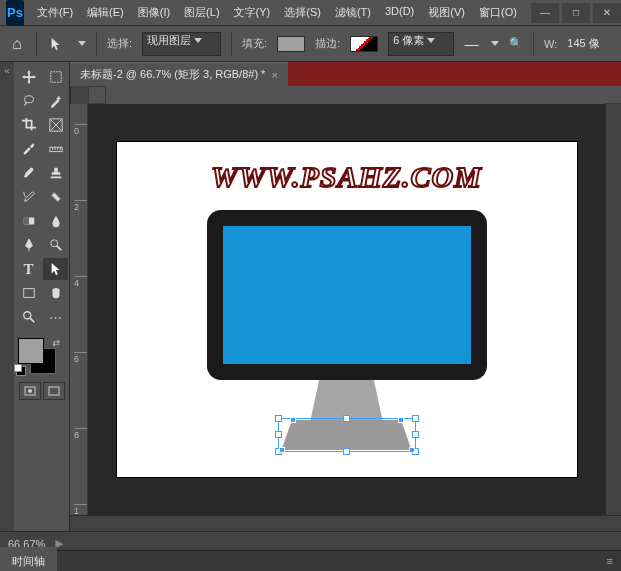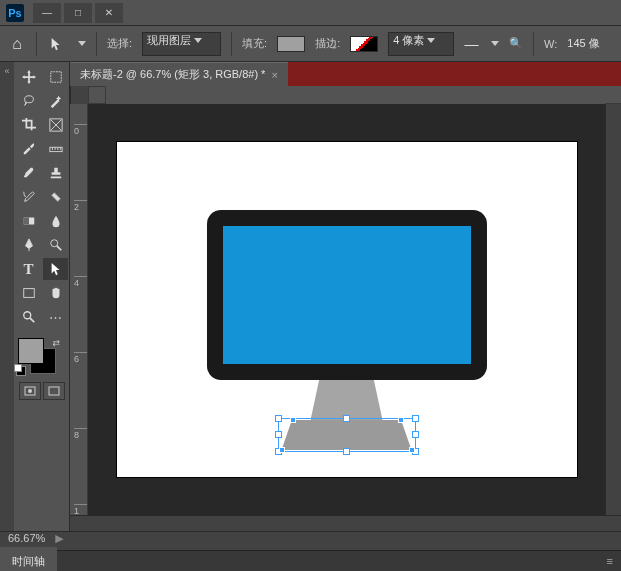--- a/index.html
+++ b/index.html
@@ -1,19 +1,19 @@
 <!DOCTYPE html>
 <html><head>
 <meta charset="utf-8">
 <style>
 * { margin: 0; padding: 0; box-sizing: border-box; font-family: "Microsoft YaHei", sans-serif; }
 body { background: #535353; width: 621px; height: 571px; overflow: hidden; color: #e0e0e0; font-size: 11px; }
 
 .titlebar { height: 26px; background: #535353; display: flex; align-items: center; border-bottom: 1px solid #2a2a2a; }
-.ps-logo { width: 18px; height: 18px; background: #001e36; color: #31a8ff; font-size: 11px; font-weight: bold; display: flex; align-items: center; justify-content: center; margin: 0 6px; border-radius: 2px; }
+.ps-logo { width: 18px; height: 26px; background: #001e36; color: #31a8ff; font-size: 13px; font-weight: bold; display: flex; align-items: center; justify-content: center; margin: 0 6px; border-radius: 2px; }
 .menu { display: flex; flex: 1; }
 .menu-item { padding: 4px 7px; cursor: pointer; }
 .win-controls { display: flex; }
 .win-btn { width: 28px; height: 20px; background: #424242; margin-left: 3px; display: flex; align-items: center; justify-content: center; color: #ccc; font-size: 10px; }
 
 .options-bar { height: 36px; background: #535353; display: flex; align-items: center; padding: 0 8px; gap: 10px; border-bottom: 1px solid #2a2a2a; }
 .opt-icon { width: 18px; height: 18px; display: flex; align-items: center; justify-content: center; }
 .opt-label { color: #ccc; }
 .opt-select { background: #3f3f3f; border: 1px solid #2a2a2a; color: #e0e0e0; height: 24px; padding: 0 18px 0 4px; font-size: 11px; position: relative; }
 .swatch { width: 28px; height: 16px; border: 1px solid #2a2a2a; }
@@ -64,34 +64,46 @@
 .sel-box.base-sel { top:-2px; left:-4px; right:-4px; bottom:-2px; }
 .handle { position:absolute; width:7px; height:7px; background:#fff; border:1px solid #3aa0ff; }
 .h-tl{top:-4px;left:-4px;} .h-tr{top:-4px;right:-4px;} .h-bl{bottom:-4px;left:-4px;} .h-br{bottom:-4px;right:-4px;}
 .h-tm{top:-4px;left:50%;margin-left:-4px;} .h-bm{bottom:-4px;left:50%;margin-left:-4px;}
 .h-ml{top:50%;left:-4px;margin-top:-4px;} .h-mr{top:50%;right:-4px;margin-top:-4px;}
 .anchor { position:absolute; width:6px; height:6px; background:#3aa0ff; border:1px solid #fff;}
 
 .scrollbar-v { background: #424242; border-left:1px solid #2a2a2a;}
 .scrollbar-h { background: #424242; border-top:1px solid #2a2a2a; grid-column: 1 / span 3;}
 
-.status-bar { height: 19px; background: #424242; display: flex; align-items: flex-start; padding: 0 8px; gap: 10px; font-size: 11px; color: #ccc; border-top:1px solid #2a2a2a;}
+.status-bar { height: 19px; background: #424242; display: flex; align-items: flex-end; padding: 0 8px; gap: 10px; font-size: 11px; color: #ccc; border-top:1px solid #2a2a2a;}
 .status-sep { color: #888; }
 
 .panel-bar { height: 21px; background: #383838; display: flex; align-items: center; border-top: 1px solid #222; }
 .panel-tab { padding: 7px 12px; background: #535353; color: #e0e0e0; font-size: 11px; }
 .panel-menu { margin-left: auto; padding: 0 8px; color: #aaa; }
 .tri { display:inline-block; width:0; height:0; border-left:4px solid transparent; border-right:4px solid transparent; border-top:5px solid #ccc; vertical-align:middle; margin-left:3px;}
 .arrow-cursor-svg { width:14px; height:14px; }
 </style>
 </head>
 <body>
 
 <div class="titlebar">
   <div class="ps-logo">Ps</div>
+  <div class="menu">
+    <div class="menu-item">文件(F)</div>
+    <div class="menu-item">编辑(E)</div>
+    <div class="menu-item">图像(I)</div>
+    <div class="menu-item">图层(L)</div>
+    <div class="menu-item">文字(Y)</div>
+    <div class="menu-item">选择(S)</div>
+    <div class="menu-item">滤镜(T)</div>
+    <div class="menu-item">3D(D)</div>
+    <div class="menu-item">视图(V)</div>
+    <div class="menu-item">窗口(O)</div>
+  </div>
   <div class="win-controls">
     <div class="win-btn">—</div>
     <div class="win-btn">□</div>
     <div class="win-btn">✕</div>
   </div>
 </div>
 
 <div class="options-bar">
   <div class="opt-icon" style="font-size:16px;">⌂</div>
   <div class="divider-v"></div>
@@ -102,21 +114,21 @@
   </div>
   <span class="tri"></span>
   <div class="divider-v"></div>
   <span class="opt-label">选择:</span>
   <div class="opt-select"><span>现用图层</span><span class="tri"></span></div>
   <div class="divider-v"></div>
   <span class="opt-label">填充:</span>
   <div class="swatch fill"></div>
   <span class="opt-label">描边:</span>
   <div class="swatch stroke"></div>
-  <div class="opt-select"><span>4 像素</span><span class="tri"></span></div>
+  <div class="opt-select"><span>6 像素</span><span class="tri"></span></div>
   <span style="font-size:14px;">—</span>
   <span class="tri"></span>
   <span>🔍</span>
   <div class="divider-v"></div>
   <span class="opt-label">W:</span>
   <span>145 像</span>
 </div>
 
 <div class="main">
   <div class="tool-strip">
@@ -268,20 +280,21 @@
       <div class="ruler-v" id="ruler-v">
           <div class="tick" style="top: 20px;">0</div>
           <div class="tick" style="top: 96px;">2</div>
           <div class="tick" style="top: 172px;">4</div>
           <div class="tick" style="top: 248px;">6</div>
           <div class="tick" style="top: 324px;">8</div>
           <div class="tick" style="top: 400px;">1</div>
         </div>
       <div class="canvas-area">
         <div class="artboard">
+          <div class="watermark">WWW.PSAHZ.COM</div>
           <div class="monitor">
             <div class="mon-body">
                 <div class="mon-screen"></div>
               </div>
             <div class="mon-neck"></div>
             <div style="position:relative; width:130px; margin:0 auto;">
               <div class="mon-base"></div>
               <div class="sel-box base-sel">
                 <div class="handle h-tl"></div>
                 <div class="handle h-tm"></div>

